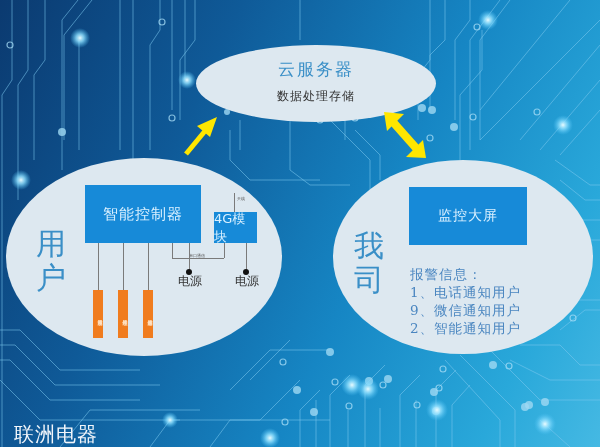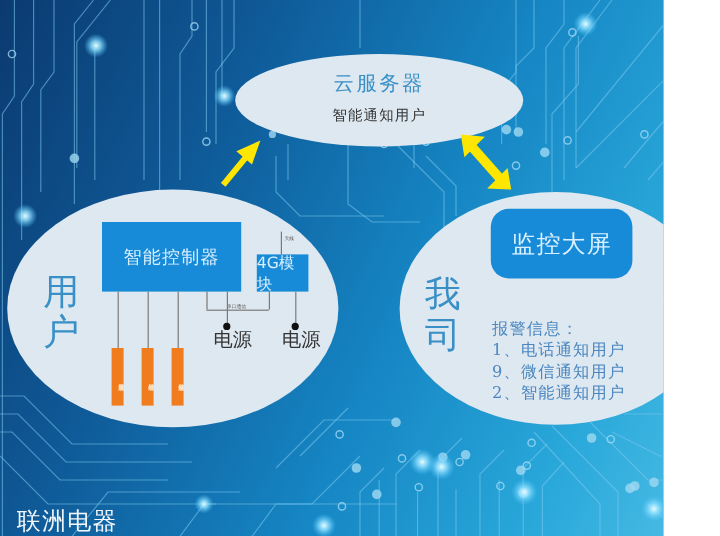--- a/index.html
+++ b/index.html
@@ -1,29 +1,29 @@
 <!DOCTYPE html>
 <html><head>
 <meta charset="utf-8">
 <style>
   html, body { margin: 0; padding: 0; }
   body { width: 600px; height: 447px; overflow: hidden; font-family: "DejaVu Serif", serif; }
   .stage {
-    position: relative; width: 553px; height: 447px; overflow: hidden;
+    position: relative; width: 600px; height: 447px; overflow: hidden;
     background: linear-gradient(115deg, #0b3a70 0%, #0f5a98 30%, #1686c4 60%, #29a8da 85%, #45b9e3 100%);
   }
   .circuit { position: absolute; left: 0; top: 0; width: 600px; height: 447px; }
   .ellipse { position: absolute; background: #dde8f0; border-radius: 50%; }
   .box { position: absolute; background: #178ad8; color: #d9f0ff; display: flex; align-items: center; justify-content: center; }
   .sensor { position: absolute; background: #f07c1e; width: 10px; height: 48px; color: #ffe3c4; font-size: 5px; line-height: 6px; text-align: center; padding-top: 3px; box-sizing: border-box; writing-mode: vertical-rl; }
   .vline { position: absolute; width: 1px; background: #7a7a7a; }
   .hline { position: absolute; height: 1px; background: #7a7a7a; }
   .dot { position: absolute; width: 6px; height: 6px; border-radius: 50%; background: #111; }
   .tiny { position: absolute; font-size: 4px; color: #555; white-space: nowrap; }
-  .power { position: absolute; font-size: 16px; color: #333; font-family: Liberation Mono, monospace; }
+  .power { position: absolute; font-size: 12px; color: #333; font-family: Liberation Mono, monospace; }
   .side-title { position: absolute; font-size: 30px; color: #3a8fc7; line-height: 34px; width: 34px; text-align: center; font-family: "DejaVu Serif", serif; }
   .alert { position: absolute; left: 410px; top: 265px; color: #4a86c0; font-size: 13.5px; line-height: 18px; font-family: "DejaVu Serif", serif; letter-spacing: 1px; }
   .brand { position: absolute; left: 14px; top: 421px; color: #f2f6fb; font-size: 20px; font-family: Liberation Serif, serif; letter-spacing: 1px; }
 </style>
 </head>
 <body>
 
 <div class="stage">
 
   <svg class="circuit" viewBox="0 0 600 447">
@@ -149,21 +149,21 @@
       <circle cx="437" cy="410" r="11" fill="url(#glow)"></circle>
       <circle cx="270" cy="438" r="10" fill="url(#glow)"></circle>
       <circle cx="545" cy="424" r="11" fill="url(#glow)"></circle>
       <circle cx="21" cy="180" r="10" fill="url(#glow)"></circle>
       <circle cx="170" cy="420" r="8" fill="url(#glow)"></circle>
     </g>
   </svg>
 
   <div class="ellipse" style="left:196px; top:45px; width:240px; height:77px;"></div>
   <div style="position:absolute; left:196px; top:58px; width:240px; text-align:center; font-size:17px; color:#3a8fc7; letter-spacing:2px;">云服务器</div>
-  <div style="position:absolute; left:196px; top:88px; width:240px; text-align:center; font-size:12px; color:#333; letter-spacing:1px;">智能通知用户</div>
+  <div style="position:absolute; left:196px; top:88px; width:240px; text-align:center; font-size:12px; color:#333; letter-spacing:1px;">数据处理存储</div>
 
   <svg style="position:absolute; left:0; top:0; width:600px; height:447px; pointer-events:none;" viewBox="0 0 600 447">
     <line x1="186" y1="154" x2="205" y2="131" stroke="#ffe600" stroke-width="5"></line>
     <polygon points="217,117 197,126 210,137" fill="#ffe600"></polygon>
   </svg>
   <svg style="position:absolute; left:0; top:0; width:600px; height:447px; pointer-events:none;" viewBox="0 0 600 447">
     <line x1="393" y1="122" x2="416" y2="148" stroke="#ffe600" stroke-width="8"></line>
     <polygon points="384,112 404,114 387,131" fill="#ffe600"></polygon>
     <polygon points="426,158 406,157 423,140" fill="#ffe600"></polygon>
   </svg>
@@ -205,21 +205,21 @@
   <div class="sensor" style="left:93px; top:290px;">温度传感器</div>
   <div class="sensor" style="left:118px; top:290px;">红外传感器</div>
   <div class="sensor" style="left:143px; top:290px;">烟雾传感器</div>
 
   <div class="ellipse" style="left:333px; top:160px; width:260px; height:194px;"></div>
   <div class="side-title" style="left:352px; top:229px;">
     <div>我</div>
     <div>司</div>
   </div>
 
-  <div class="box" style="left:409px; top:174px; width:118px; height:58px; font-size:20px; letter-spacing:1px;border-radius:15px;">
+  <div class="box" style="left:409px; top:187px; width:118px; height:58px; font-size:14px; letter-spacing:1px;">
     <span>监控大屏</span>
   </div>
 
   <div class="alert">
     <div>报警信息：</div>
     <div>1、电话通知用户</div>
     <div>9、微信通知用户</div>
     <div>2、智能通知用户</div>
   </div>
 

